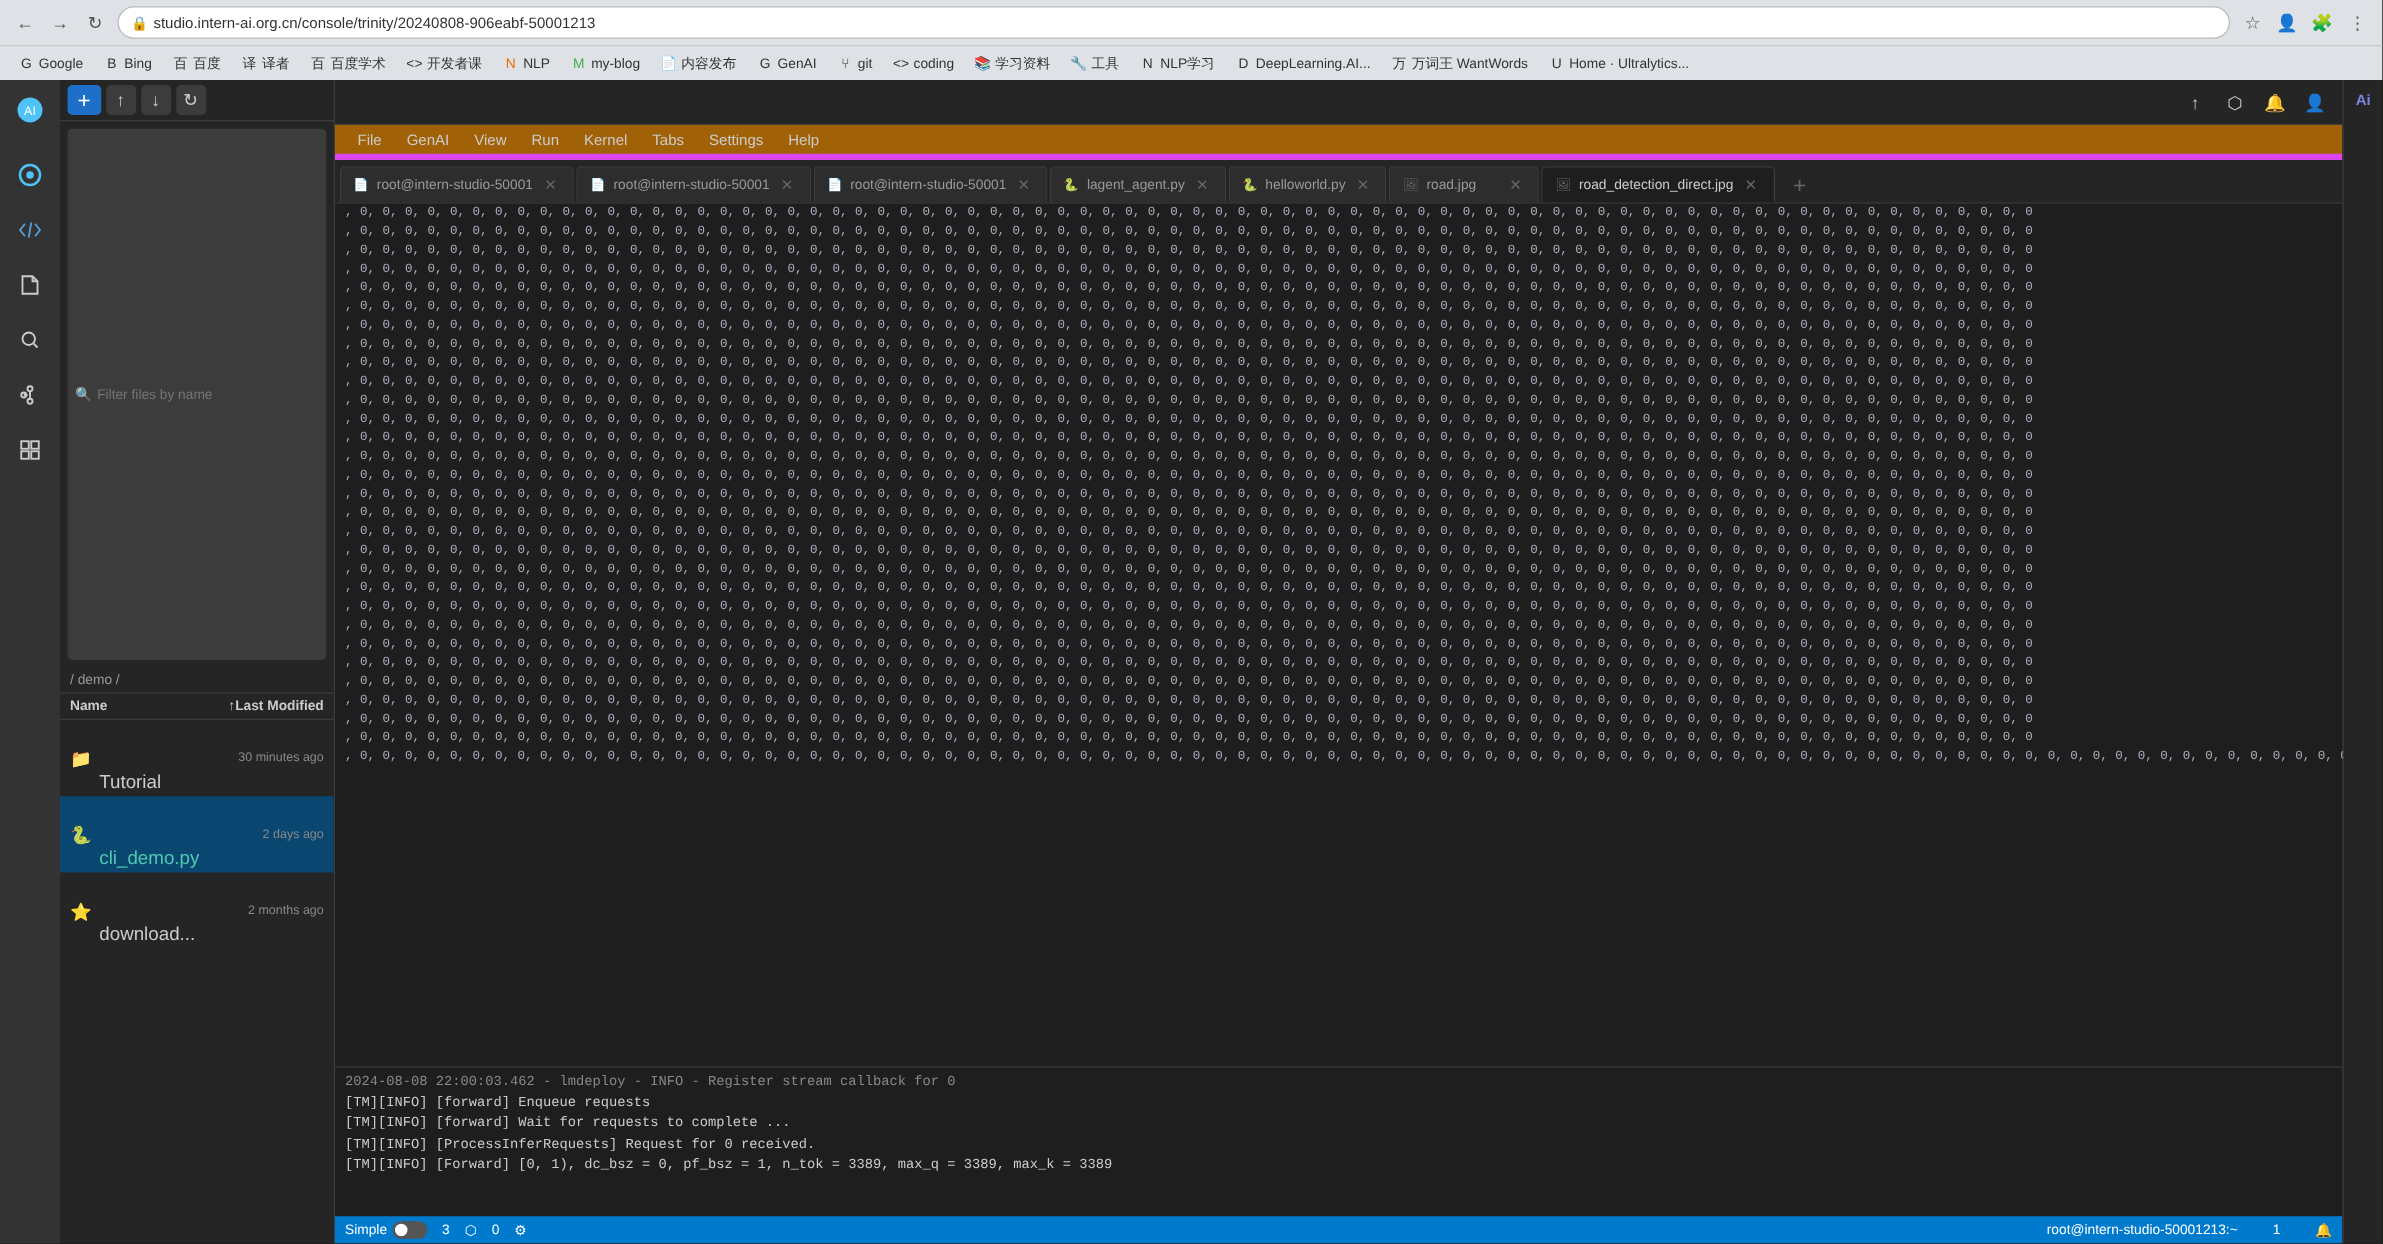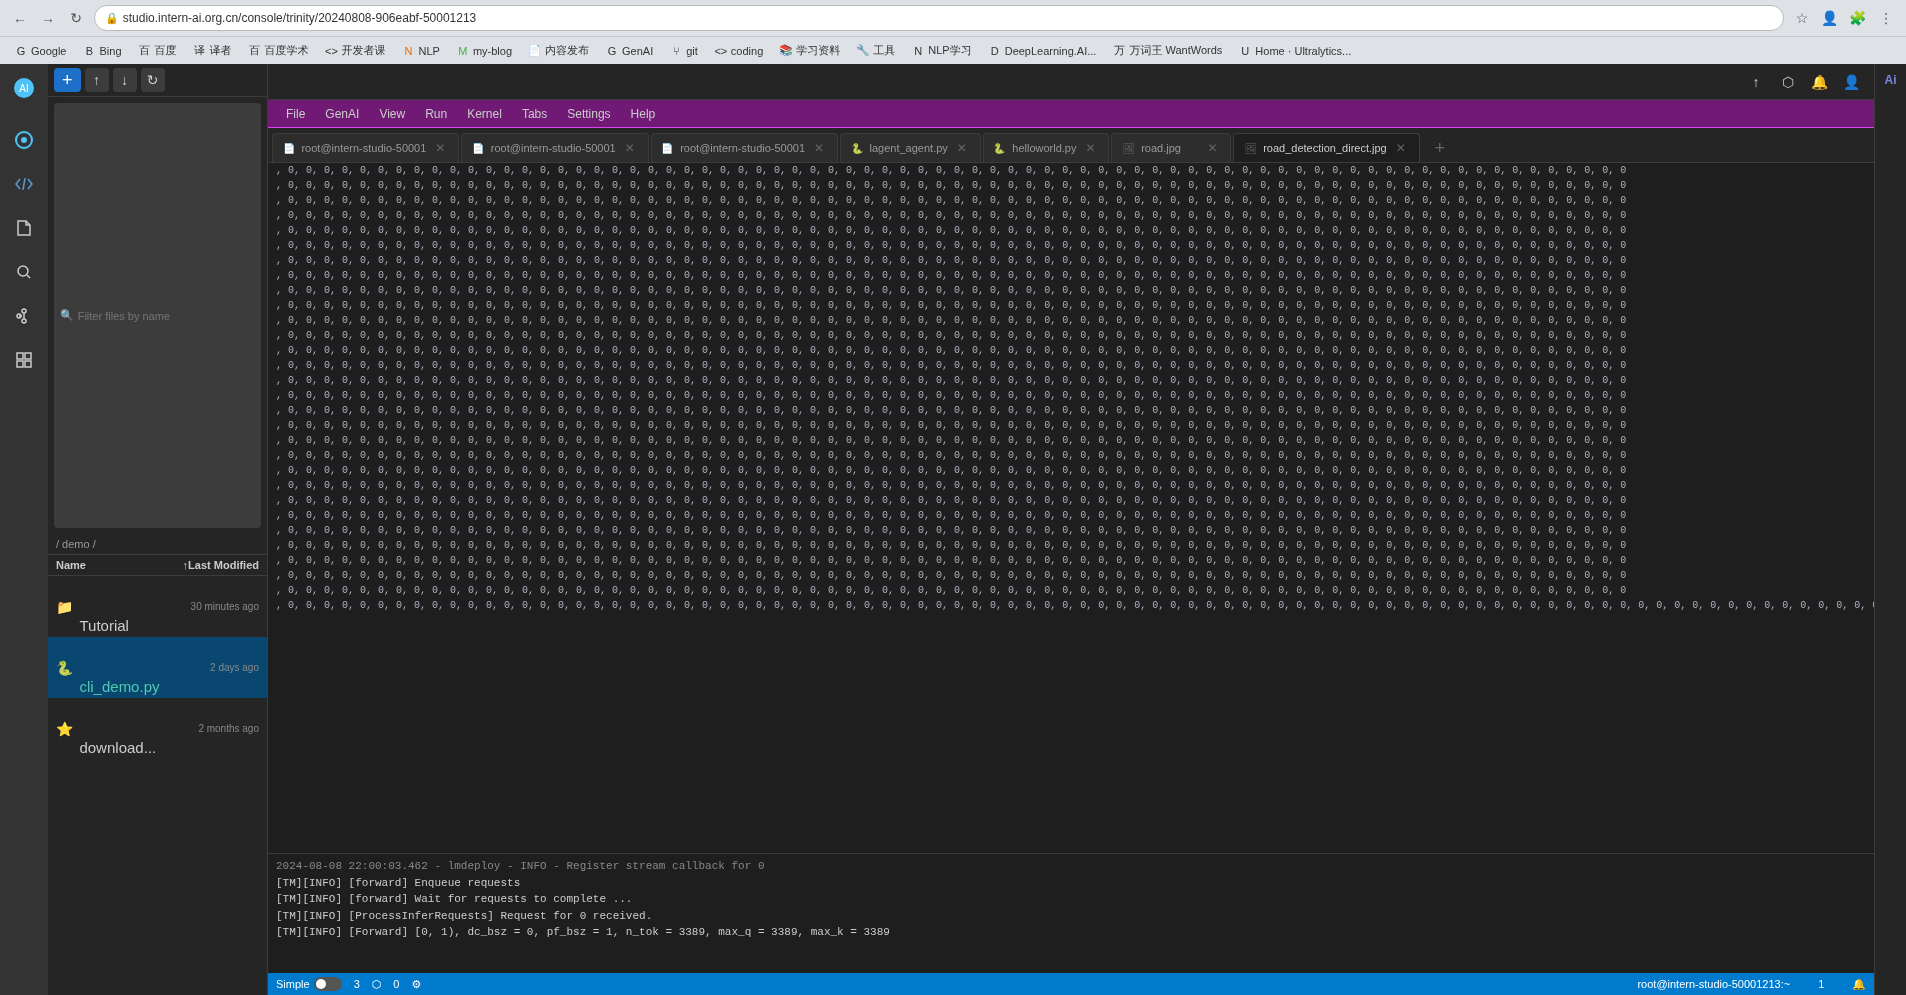--- a/index.html
+++ b/index.html
@@ -54,21 +54,21 @@
     .resource-monitor { display: flex; gap: 12px; align-items: center; }
     .res-item { display: flex; flex-direction: column; font-size: 10px; color: #ccc; gap: 47px; }
     .res-label { color: #888; font-size: 9px; }
     .res-value { color: #4ec9b0; }
     .res-value.red { color: #f47174; }
     .res-value.green { color: #89d185; }
     .top-bar-actions { display: flex; gap: 4px; }
     .top-bar-btn { width: 28px; height: 28px; background: transparent; border: none; cursor: pointer; color: #ccc; font-size: 14px; display: flex; align-items: center; justify-content: center; border-radius: 4px; }
 
     
-    .menu-bar { background: #701a75; height: 28px; display: flex; align-items: center; padding: 0 8px; gap: 0; border-bottom: 1px solid #d946ef; flex-shrink: 0; }
+    .menu-bar { background: #a16207; height: 28px; display: flex; align-items: center; padding: 0 8px; gap: 0; border-bottom: 5px solid #d946ef; flex-shrink: 0; }
     .menu-item { padding: 4px 10px; font-size: 12px; color: #ccc; cursor: pointer; border-radius: 3px; }
 
     
     .tabs-bar { background: #252526; height: 35px; display: flex; align-items: flex-end; padding: 0 4px; border-bottom: 1px solid #3c3c3c; flex-shrink: 0; overflow-x: auto; }
     .tab { display: flex; align-items: center; gap: 6px; padding: 6px 10px; background: #2d2d2d; border: 1px solid #3c3c3c; border-bottom: none; border-radius: 4px 4px 0 0; cursor: pointer; min-width: 120px; max-width: 200px; font-size: 11px; color: #999; margin-right: 2px; }
     .tab.active { background: #1e1e1e; color: #ccc; border-top: 1px solid #3c3c3c; }
     .tab-icon { font-size: 10px; color: #666; }
     .tab-close { margin-left: auto; font-size: 12px; color: #666; width: 16px; height: 16px; display: flex; align-items: center; justify-content: center; border-radius: 3px; }
     .tab-add { width: 28px; height: 28px; display: flex; align-items: center; justify-content: center; color: #666; font-size: 18px; cursor: pointer; margin-left: 4px; }
 

